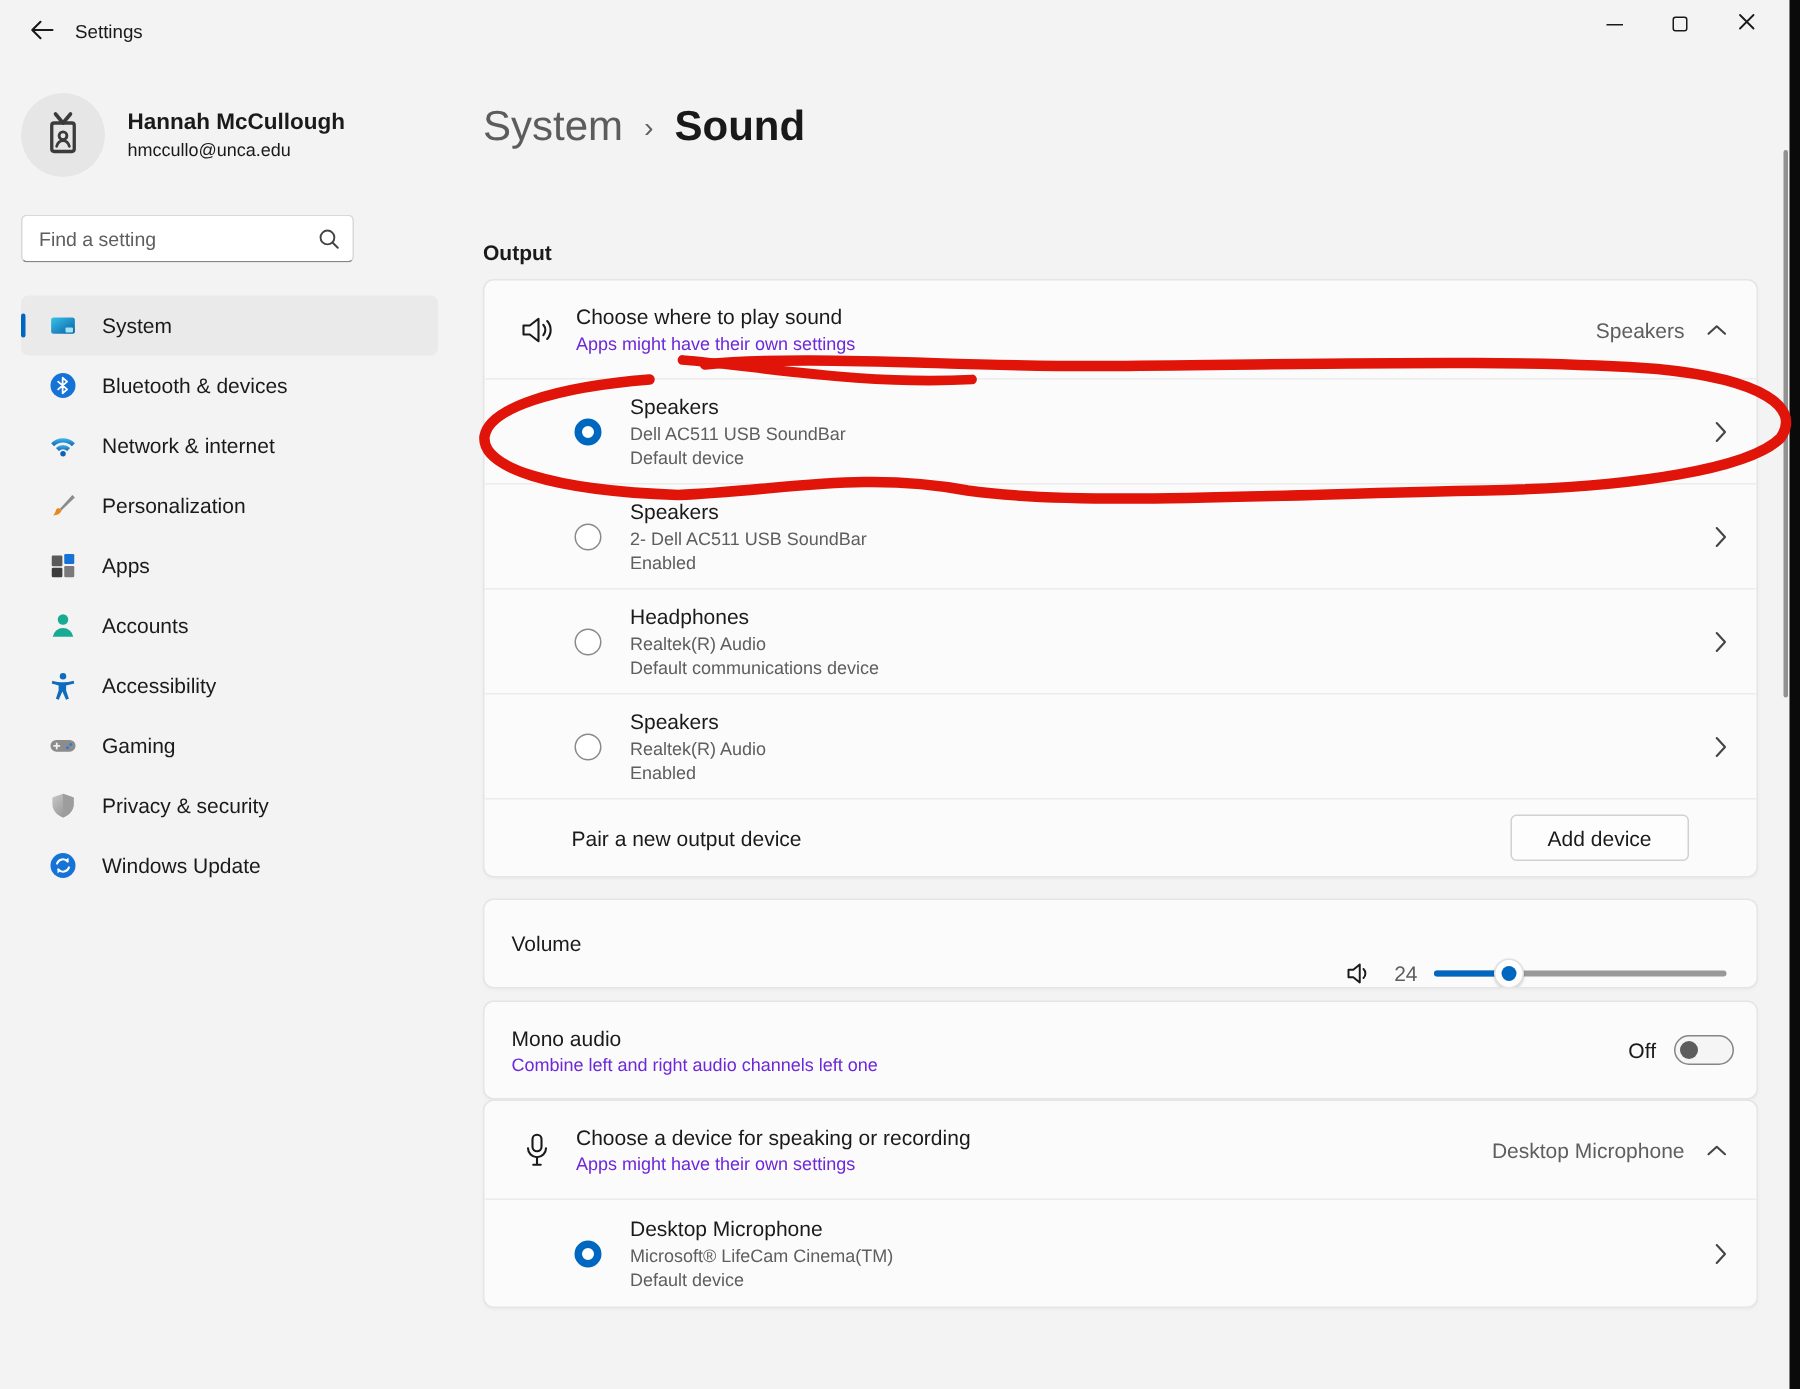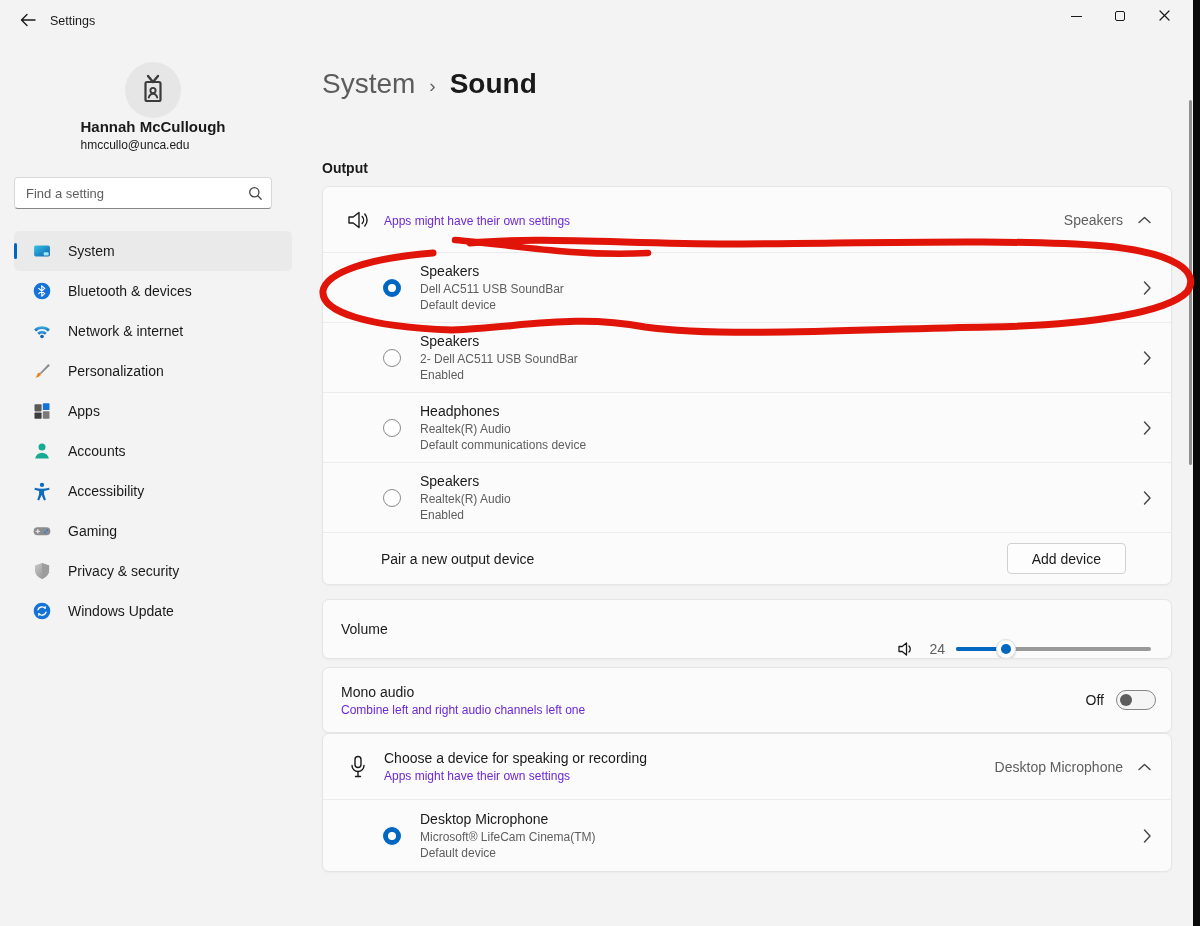--- a/index.html
+++ b/index.html
@@ -14,26 +14,26 @@
   .app-title { font-size:12.5px; margin:14px 0 0 6px; }
   .win-controls { position:absolute; right:14px; top:0; display:flex; }
   .win-btn { width:44px; height:32px; display:flex; align-items:center; justify-content:center; }
   .glyph-min { width:11px; height:0; border-top:1.4px solid #1a1a1a; }
   .glyph-max { width:10px; height:10px; border:1.3px solid #1a1a1a; border-radius:2px; }
   
   .shell { display:flex; }
   .sidebar { width:300px; flex:0 0 300px; padding:22px 8px 0 14px; }
   .main { flex:1; padding:14px 28px 0 22px; }
   
-  .profile { display:flex; align-items:center; padding-left:0;flex-direction:column; }
+  .profile { display:flex; align-items:center; gap:15px; padding-left:0; }
   .avatar { width:56px; height:56px; border-radius:50%; background:#e6e6e6; display:flex; align-items:center; justify-content:center; }
   .profile-name { font-size:15px; font-weight:bold; }
   .profile-email { font-size:12px; color:#1a1a1a; margin-top:3px; }
   
-  .searchbox { margin-top:25px; width:258px; height:32px; background:#ffffff; border:1px solid #d8d8d8; border-bottom:1px solid #868686; border-radius:4px; display:flex; align-items:center; padding:0 8px 0 11px; }
+  .searchbox { margin-top:25px; width:222px; height:32px; background:#ffffff; border:1px solid #d8d8d8; border-bottom:1px solid #868686; border-radius:4px; display:flex; align-items:center; padding:0 8px 0 11px; }
   .searchbox input { border:none; outline:none; flex:1; font-size:13px; font-family:"Liberation Sans",sans-serif; color:#1a1a1a; background:transparent; }
   .searchbox input::placeholder { color:#5e5e5e; }
   
   .nav { margin-top:22px; }
   .nav-item { position:relative; height:40px; display:flex; align-items:center; gap:16px; padding-left:18px; border-radius:5px; font-size:14px; cursor:pointer; width:278px; }
   .nav-item.selected { background:#eaeaea; }
   .nav-item.selected::before { content:""; position:absolute; left:0; top:12px; width:3px; height:16px; border-radius:2px; background:#0067c0; }
   .nav-icon { width:20px; height:20px; display:flex; align-items:center; justify-content:center; flex:0 0 20px; }
   
   .breadcrumb { display:flex; align-items:center; gap:14px; font-size:28px; margin-top:14px; }
@@ -286,20 +286,21 @@
     <div class="card">
       <div class="row header-row">
         <span class="header-icon">
           <svg width="24" height="22" viewBox="0 0 24 22">
               <path d="M3 8v6h4.2L13 18.5V3.5L7.2 8H3z" fill="none" stroke="#1a1a1a" stroke-width="1.4" stroke-linejoin="round"></path>
               <path d="M16.2 7.5a5.2 5.2 0 010 7" fill="none" stroke="#1a1a1a" stroke-width="1.4" stroke-linecap="round"></path>
               <path d="M18.8 5a9 9 0 010 12" fill="none" stroke="#1a1a1a" stroke-width="1.4" stroke-linecap="round"></path>
             </svg>
         </span>
         <div class="header-text">
+          <div class="header-title">Choose where to play sound</div>
           <div class="header-sub">Apps might have their own settings</div>
         </div>
         <span class="header-value">Speakers</span>
         <span class="chev">
           <svg width="13" height="8" viewBox="0 0 13 8">
               <path d="M1 6.5L6.5 1.5 12 6.5" fill="none" stroke="#454545" stroke-width="1.4" stroke-linecap="round" stroke-linejoin="round"></path>
             </svg>
         </span>
       </div>
 

